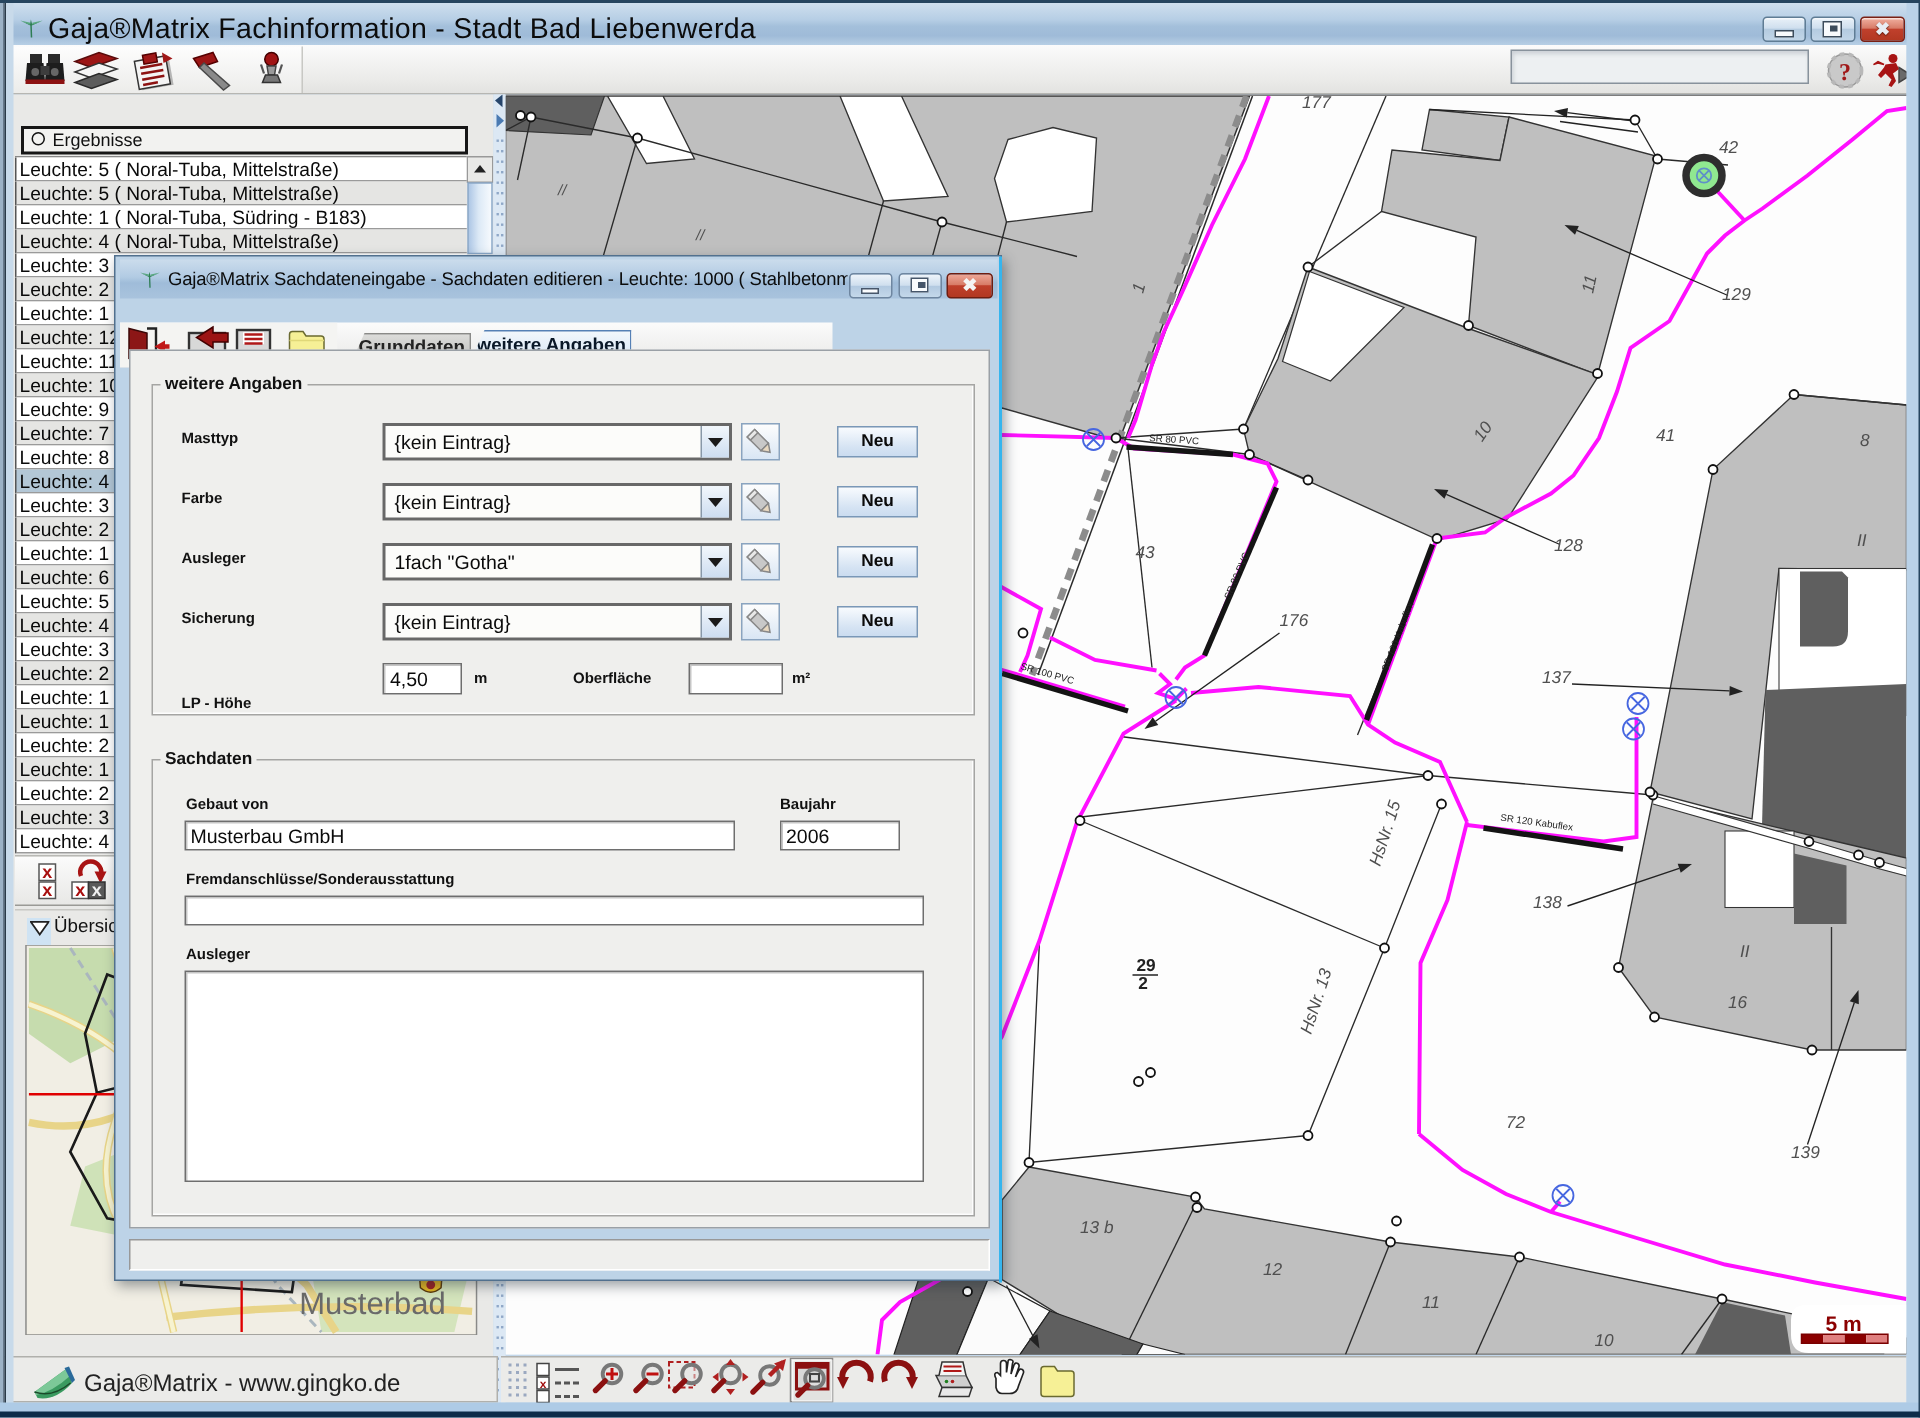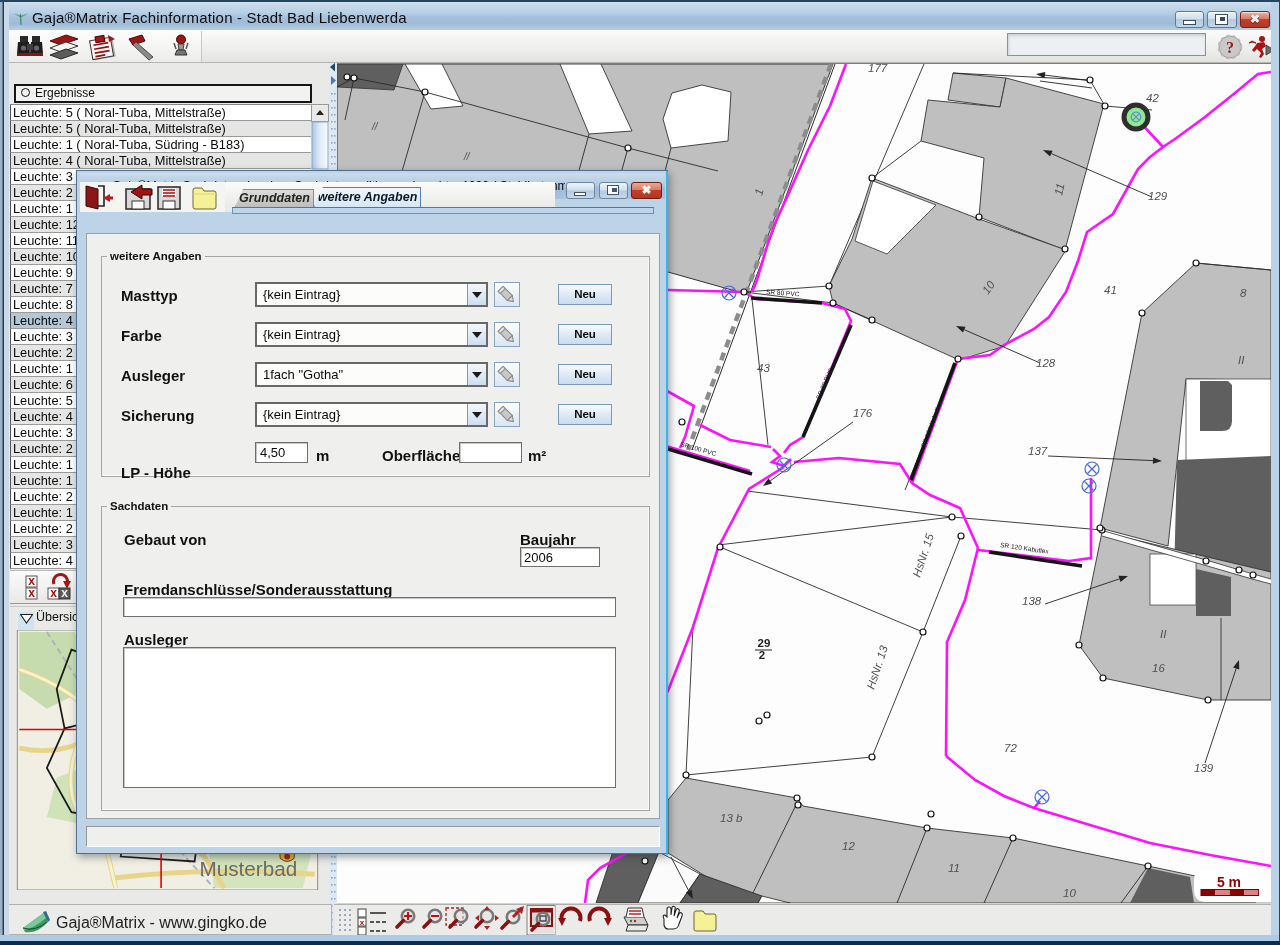--- a/index.html
+++ b/index.html
@@ -7,44 +7,44 @@
 #brd-top{position:absolute;left:0;top:0;width:1280px;height:2px;background:#26455f;z-index:99;}
 #brd-left{position:absolute;left:0;top:2px;width:3px;height:941px;background:#9cb2c6;z-index:99;box-shadow:inset -1px 0 0 #66788a;}
 #brd-left2{position:absolute;left:3px;top:2px;width:1px;height:941px;background:#2a3a48;z-index:99;}
 #brd-left3{position:absolute;left:4px;top:2px;width:5px;height:941px;background:#c8daea;z-index:98;}
 #brd-right{position:absolute;left:1271px;top:2px;width:9px;height:941px;background:#bad2e8;z-index:99;}
 #brd-right2{position:absolute;left:1279px;top:0;width:1px;height:945px;background:#26455f;z-index:100;}
 #brd-bot{position:absolute;left:0;top:935px;width:1280px;height:10px;background:#aecbe6;z-index:99;}
 #brd-bot2{position:absolute;left:0;top:941px;width:1280px;height:4px;background:#0d2c49;z-index:100;}
 #titlebar{position:absolute;left:1px;top:2px;width:1278px;height:28px;
  background:linear-gradient(#cfdfee 0%,#b6cee5 40%,#a4c0db 55%,#9fbbd8 78%,#b7cfe5 100%);}
-#title-text{position:absolute;left:31px;top:7px;font-size:15px;color:#0c0c0c;letter-spacing:0.2px;}
+#title-text{position:absolute;left:31px;top:7px;font-size:19px;color:#0c0c0c;letter-spacing:0.2px;}
 #toolbar{position:absolute;left:4px;top:30px;width:1267px;height:33px;
  background:linear-gradient(#fbfbfb,#eaeae8 75%,#e3e3e1);border-bottom:1px solid #b6b6b2;}
 #searchbox{position:absolute;left:1003px;top:3px;width:199px;height:23px;background:#edf0f2;border:1px solid #88929c;box-shadow:inset 1px 2px 3px #ccd1d6;}
 #leftpanel{position:absolute;left:4px;top:63px;width:325px;height:872px;background:#e9e9e7;border-left:1px solid #44546a;}
 #lheader{position:absolute;left:5px;top:1px;width:319px;height:18px;background:linear-gradient(#fbfbfb,#dcdcda);border:1px solid #9a9a96;border-bottom-color:#72727a;font-size:13.5px;color:#1a1a1a;text-align:center;line-height:16px;}
 #ergeb{position:absolute;left:9px;top:21px;width:298px;height:19px;background:#f2f2f0;border:2px solid #161616;font-size:12px;color:#111;line-height:15px;}
 #rows{position:absolute;left:5px;top:41px;width:303px;height:464px;border-top:1px solid #888;}
 .row{position:relative;width:303px;height:16px;border-bottom:1px solid #9a9a9a;border-left:1px solid #555;font-size:12.8px;color:#0a0a0a;line-height:14px;padding:1px 0 0 2px;white-space:nowrap;overflow:hidden;background:#fff;}
 .row.alt{background:#e5e5e3;}
 .row.sel{background:#b3c7d6;}
 #splitter{position:absolute;left:329px;top:63px;width:8px;height:872px;background:#dce8f4;}
 #map{position:absolute;left:337px;top:64px;width:934px;height:839px;background:#fff;}
 #maptopline{position:absolute;left:337px;top:63px;width:934px;height:1px;background:#7d7d7d;}
 #dialog{position:absolute;left:76px;top:170px;width:592px;height:684px;z-index:50;background:#bdd3e7;border:1px solid #51708e;box-shadow:2px 3px 8px rgba(40,50,60,.45);}
 #dlg-cyan{position:absolute;left:589px;top:0px;width:2px;height:684px;background:#35b5ee;}
 #dlg-title{position:absolute;left:3px;top:2px;width:585px;height:26px;background:linear-gradient(#cbdcec 0%,#b2cbe3 45%,#9fbcd9 60%,#a9c3dd 100%);}
 #dlg-title span{position:absolute;left:32px;top:6px;font-size:12.3px;color:#0c0c0c;letter-spacing:-0.1px;}
-#dlg-toolbar{position:absolute;left:3px;top:11px;width:475px;height:30px;background:linear-gradient(#fbfbfb,#e7e7e5);font-style:italic;}
+#dlg-toolbar{position:absolute;left:3px;top:44px;width:475px;height:30px;background:linear-gradient(#fbfbfb,#e7e7e5);}
 #dlg-content{position:absolute;left:9px;top:62px;width:574px;height:586px;background:#efefed;border:1px solid #9aa0a6;}
 #dlg-status{position:absolute;left:9px;top:655px;width:574px;height:21px;background:#efefed;border:1px solid #989898;border-bottom-color:#fff;border-right-color:#fff;}
 .grp{position:absolute;border:1px solid #a5a5a3;box-shadow:inset -1px -1px 0 #fdfdfd;}
 .grp>span{position:absolute;left:5px;top:-7px;background:#efefed;padding:0 3px;font-size:11.5px;font-weight:bold;color:#111;}
-.lbl{position:absolute;font-size:15px;font-weight:bold;color:#111;white-space:nowrap;}
+.lbl{position:absolute;font-size:10px;font-weight:bold;color:#111;white-space:nowrap;}
 .fld{position:absolute;background:#fff;border:1px solid #6e6e6e;box-shadow:inset 1px 1px 0 #c6c6c6;font-size:13px;color:#0a0a0a;white-space:nowrap;}
 .combo{position:absolute;background:#fcfcfa;border:2px solid #686868;font-size:13px;color:#0a0a0a;}
 .combo .ca{position:absolute;right:0;top:0;width:19px;height:21px;background:linear-gradient(#f2f7fc,#cdddf0);border-left:1px solid #8898a8;}
 .combo .ca:after{content:"";position:absolute;left:4px;top:8px;border:5.5px solid transparent;border-top:6.5px solid #1a1a1a;}
 .pbtn{position:absolute;width:26px;height:25px;background:linear-gradient(#fdfdfd,#d9e6f4);border:1px solid #8aa4c0;}
 .neu{position:absolute;width:54px;height:21px;background:linear-gradient(#f8fbfe,#d5e3f3 70%,#cbdcf0);border:1px solid #7a98b8;font-size:11.5px;font-weight:bold;color:#0a0a0a;text-align:center;line-height:19px;}
 #statusbar{position:absolute;left:2px;top:904px;width:330px;height:31px;background:#ebebe9;border:1px solid #b0b0ac;}
 #btoolbar{position:absolute;left:334px;top:904px;width:937px;height:31px;background:#ebebe9;border-top:1px solid #b0b0ac;}
 .tabg{position:absolute;font-weight:bold;font-size:12.5px;}
 svg{display:block;}
@@ -936,20 +936,21 @@
         <div class="lbl" style="left:34px;top:230px;">LP - Höhe</div>
         <div class="fld" style="left:168px;top:208px;width:53px;height:21px;padding:2px 0 0 4px;">4,50</div>
         <div class="lbl" style="left:229px;top:213px;">m</div>
         <div class="lbl" style="left:295px;top:213px;">Oberfläche</div>
         <div class="fld" style="left:372px;top:208px;width:63px;height:21px;"></div>
         <div class="lbl" style="left:441px;top:213px;">m²</div>
         <div class="grp" style="left:14px;top:272px;width:549px;height:305px;">
           <span>Sachdaten</span>
         </div>
         <div class="lbl" style="left:37px;top:297px;">Gebaut von</div>
+        <div class="fld" style="left:36px;top:313px;width:367px;height:20px;padding:2px 0 0 3px;">Musterbau GmbH</div>
         <div class="lbl" style="left:433px;top:297px;">Baujahr</div>
         <div class="fld" style="left:433px;top:313px;width:80px;height:20px;padding:2px 0 0 3px;">2006</div>
         <div class="lbl" style="left:37px;top:347px;">Fremdanschlüsse/Sonderausstattung</div>
         <div class="fld" style="left:36px;top:363px;width:493px;height:20px;"></div>
         <div class="lbl" style="left:37px;top:397px;">Ausleger</div>
         <div class="fld" style="left:36px;top:413px;width:493px;height:141px;"></div>
       </div>
       <div id="dlg-status"></div>
       <div id="dlg-cyan"></div>
     </div>

